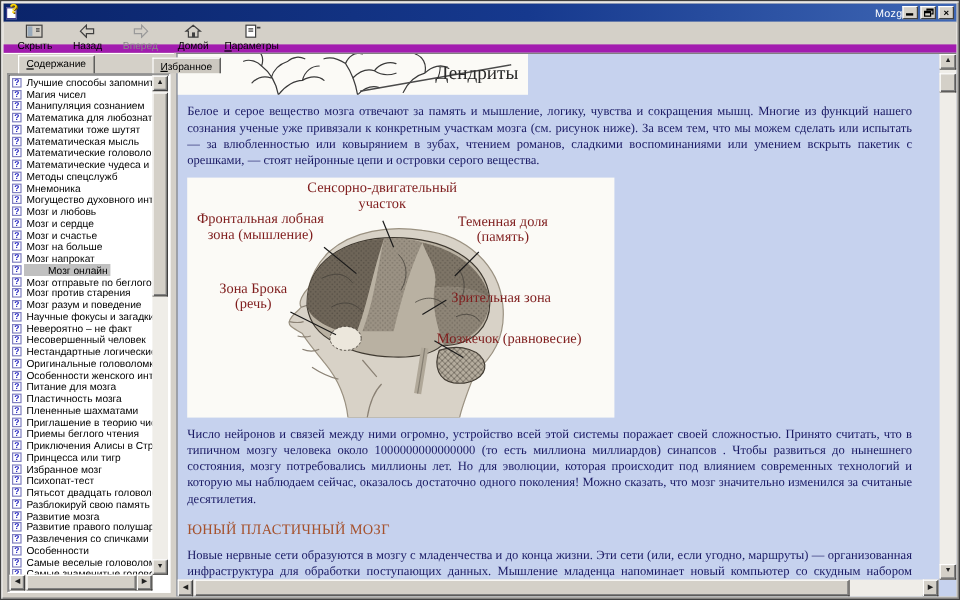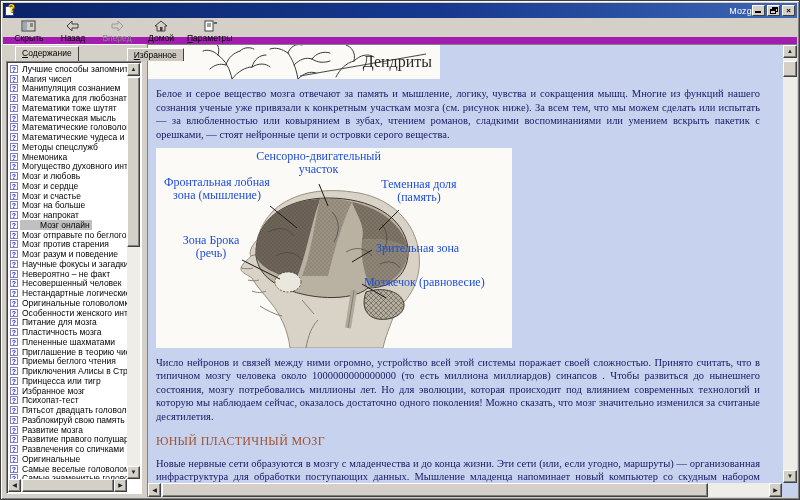--- a/index.html
+++ b/index.html
@@ -79,21 +79,21 @@
 
   .dendrite-strip { position:relative; width:292px; height:34px; background:#fbfaf6; }
   .dendrite-caption { position:absolute; right:8px; top:8px; font-family:"Liberation Serif",serif;
     font-size:16px; color:#2a2a2a; }
 
   .para { font-family:"Liberation Serif",serif; font-size:10.5px; line-height:1.3;
     text-align:justify; margin:8px 22px 0 8px; }
 
   .figure { position:relative; width:356px; height:200px; background:#fbfaf6; margin:6px 0 0 8px; }
   .fig-label { position:absolute; font-family:"Liberation Serif",serif; font-size:12px;
-    line-height:1.15; color:#1d4ed8; text-align:center; white-space:pre-line; }
+    line-height:1.15; color:#7f1d1d; text-align:center; white-space:pre-line; }
   .fig-label.left-al { text-align:left; }
 
   .section-heading { font-family:"Liberation Serif",serif; font-size:12px; letter-spacing:.3px;
     margin:10px 22px 0 8px; }
 
   .splitter { position:absolute; left:144px; top:43px; bottom:2px; width:2px; background:#d4d0c8; }
 </style>
 </head>
 <body>
 
@@ -333,21 +333,21 @@
           <div class="tocrow">
             <span class="topic-icon">?</span>
             <span class="lbl">Развитие правого полушари</span>
           </div>
           <div class="tocrow">
             <span class="topic-icon">?</span>
             <span class="lbl">Развлечения со спичками</span>
           </div>
           <div class="tocrow">
             <span class="topic-icon">?</span>
-            <span class="lbl">Оригинальные</span>
+            <span class="lbl">Особенности</span>
           </div>
           <div class="tocrow">
             <span class="topic-icon">?</span>
             <span class="lbl">Самые веселые головолом</span>
           </div>
           <div class="tocrow">
             <span class="topic-icon">?</span>
             <span class="lbl">Самые знаменитые голово</span>
           </div>
         </div>

